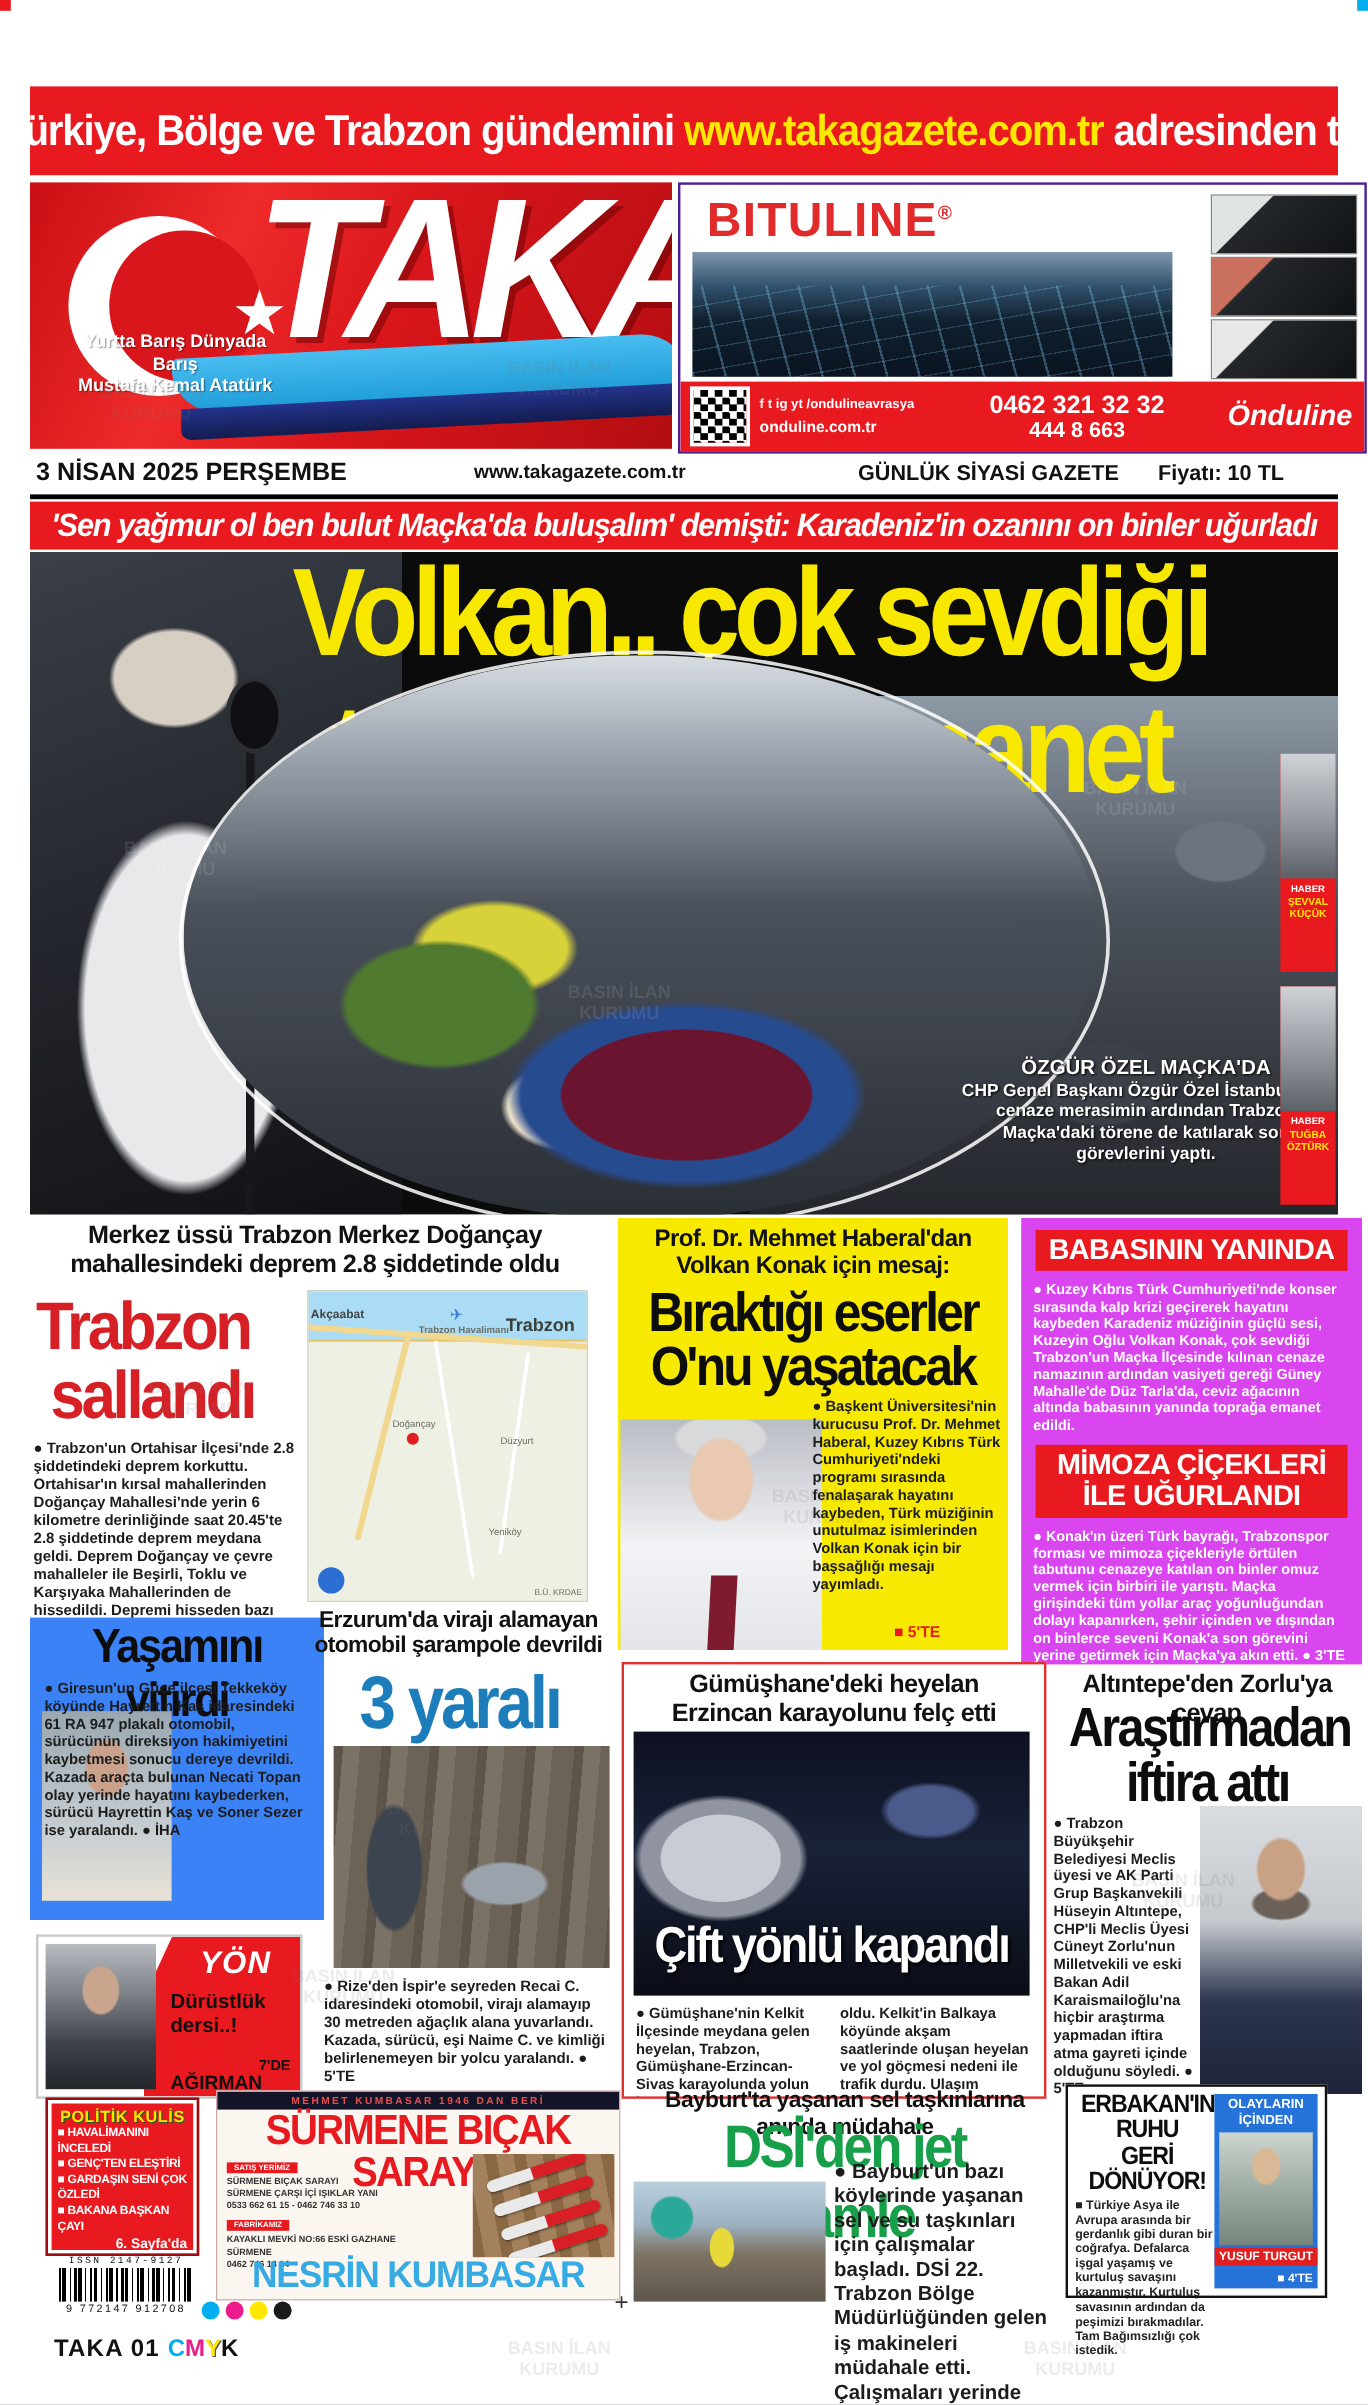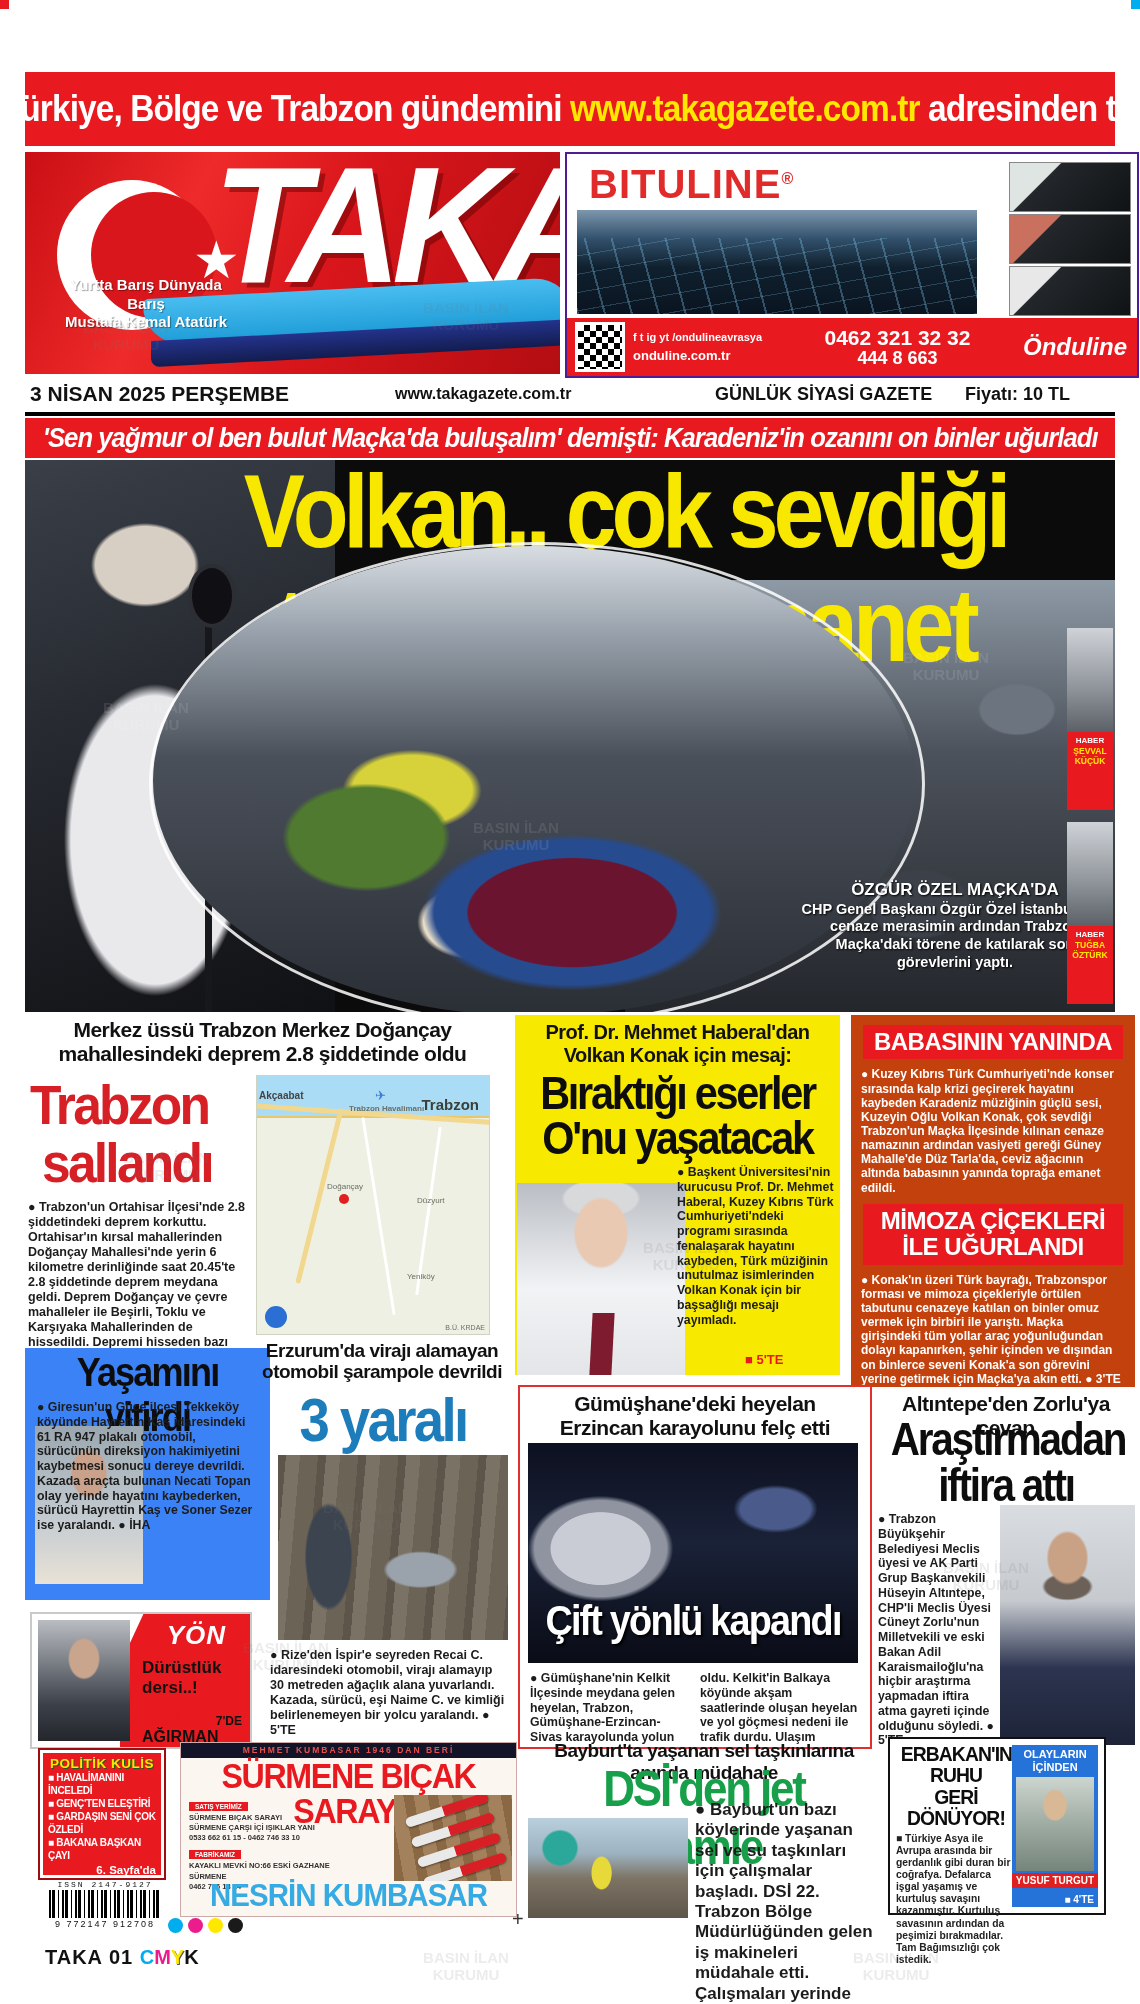--- a/index.html
+++ b/index.html
@@ -88,21 +88,21 @@
   .hab{left:515px;top:1015px;width:325px;height:360px;background:#f8e900;overflow:hidden;}
   .habhead{font-weight:bold;color:#0d0d0d;font-size:46px;letter-spacing:-2.5px;line-height:.98;transform:scaleX(.9);}
   .habphoto{position:absolute;left:2px;bottom:0;width:168px;height:192px;background:
      radial-gradient(46px 60px at 50% 26%,#e9c9b2 0 55%,transparent 60%),
      radial-gradient(60px 30px at 50% 8%,#d8d9db 0 60%,transparent 66%),
      linear-gradient(180deg,#b9bdc4 0%,#f2f3f5 55%,#e3e5e8 100%);}
   .habtie{position:absolute;left:74px;bottom:0;width:22px;height:62px;background:#7e1b2e;transform:skewX(-3deg);}
   .habbody{position:absolute;left:162px;top:150px;width:158px;}
   .more{color:#e8191f;font-weight:bold;font-size:13px;}
   
-  .blackbox{left:851px;top:1015px;width:284px;height:372px;background:#c2410c;overflow:hidden;}
+  .blackbox{left:851px;top:1015px;width:284px;height:372px;background:#d946ef;overflow:hidden;}
   .redtitle{background:#e8191f;color:#fff;font-weight:bold;text-align:center;margin:10px 12px 8px 12px;padding:4px 2px;font-size:24px;line-height:1.1;letter-spacing:-.5px;}
   .blackbody{color:#fff;font-weight:bold;font-size:12px;line-height:1.18;margin:0 10px;}
   
   .yellowbox{left:25px;top:1348px;width:245px;height:252px;background:#3b82f6;overflow:hidden;}
   .ybhead{font-weight:bold;color:#0d0d0d;font-size:40px;letter-spacing:-2px;text-align:center;transform:scaleX(.9);}
   .ybphoto{position:absolute;left:10px;top:78px;width:108px;height:158px;background:
      radial-gradient(30px 40px at 50% 30%,#caa18a 0 55%,transparent 62%),
      linear-gradient(180deg,#9aa7b0 0%,#c5ccd1 60%,#e8e2d6 100%);}
   .ybbody{position:absolute;left:12px;top:52px;width:222px;}
   .yon{left:30px;top:1612px;width:218px;height:133px;background:#fff;border:2px solid #c9c9c9;overflow:hidden;}

